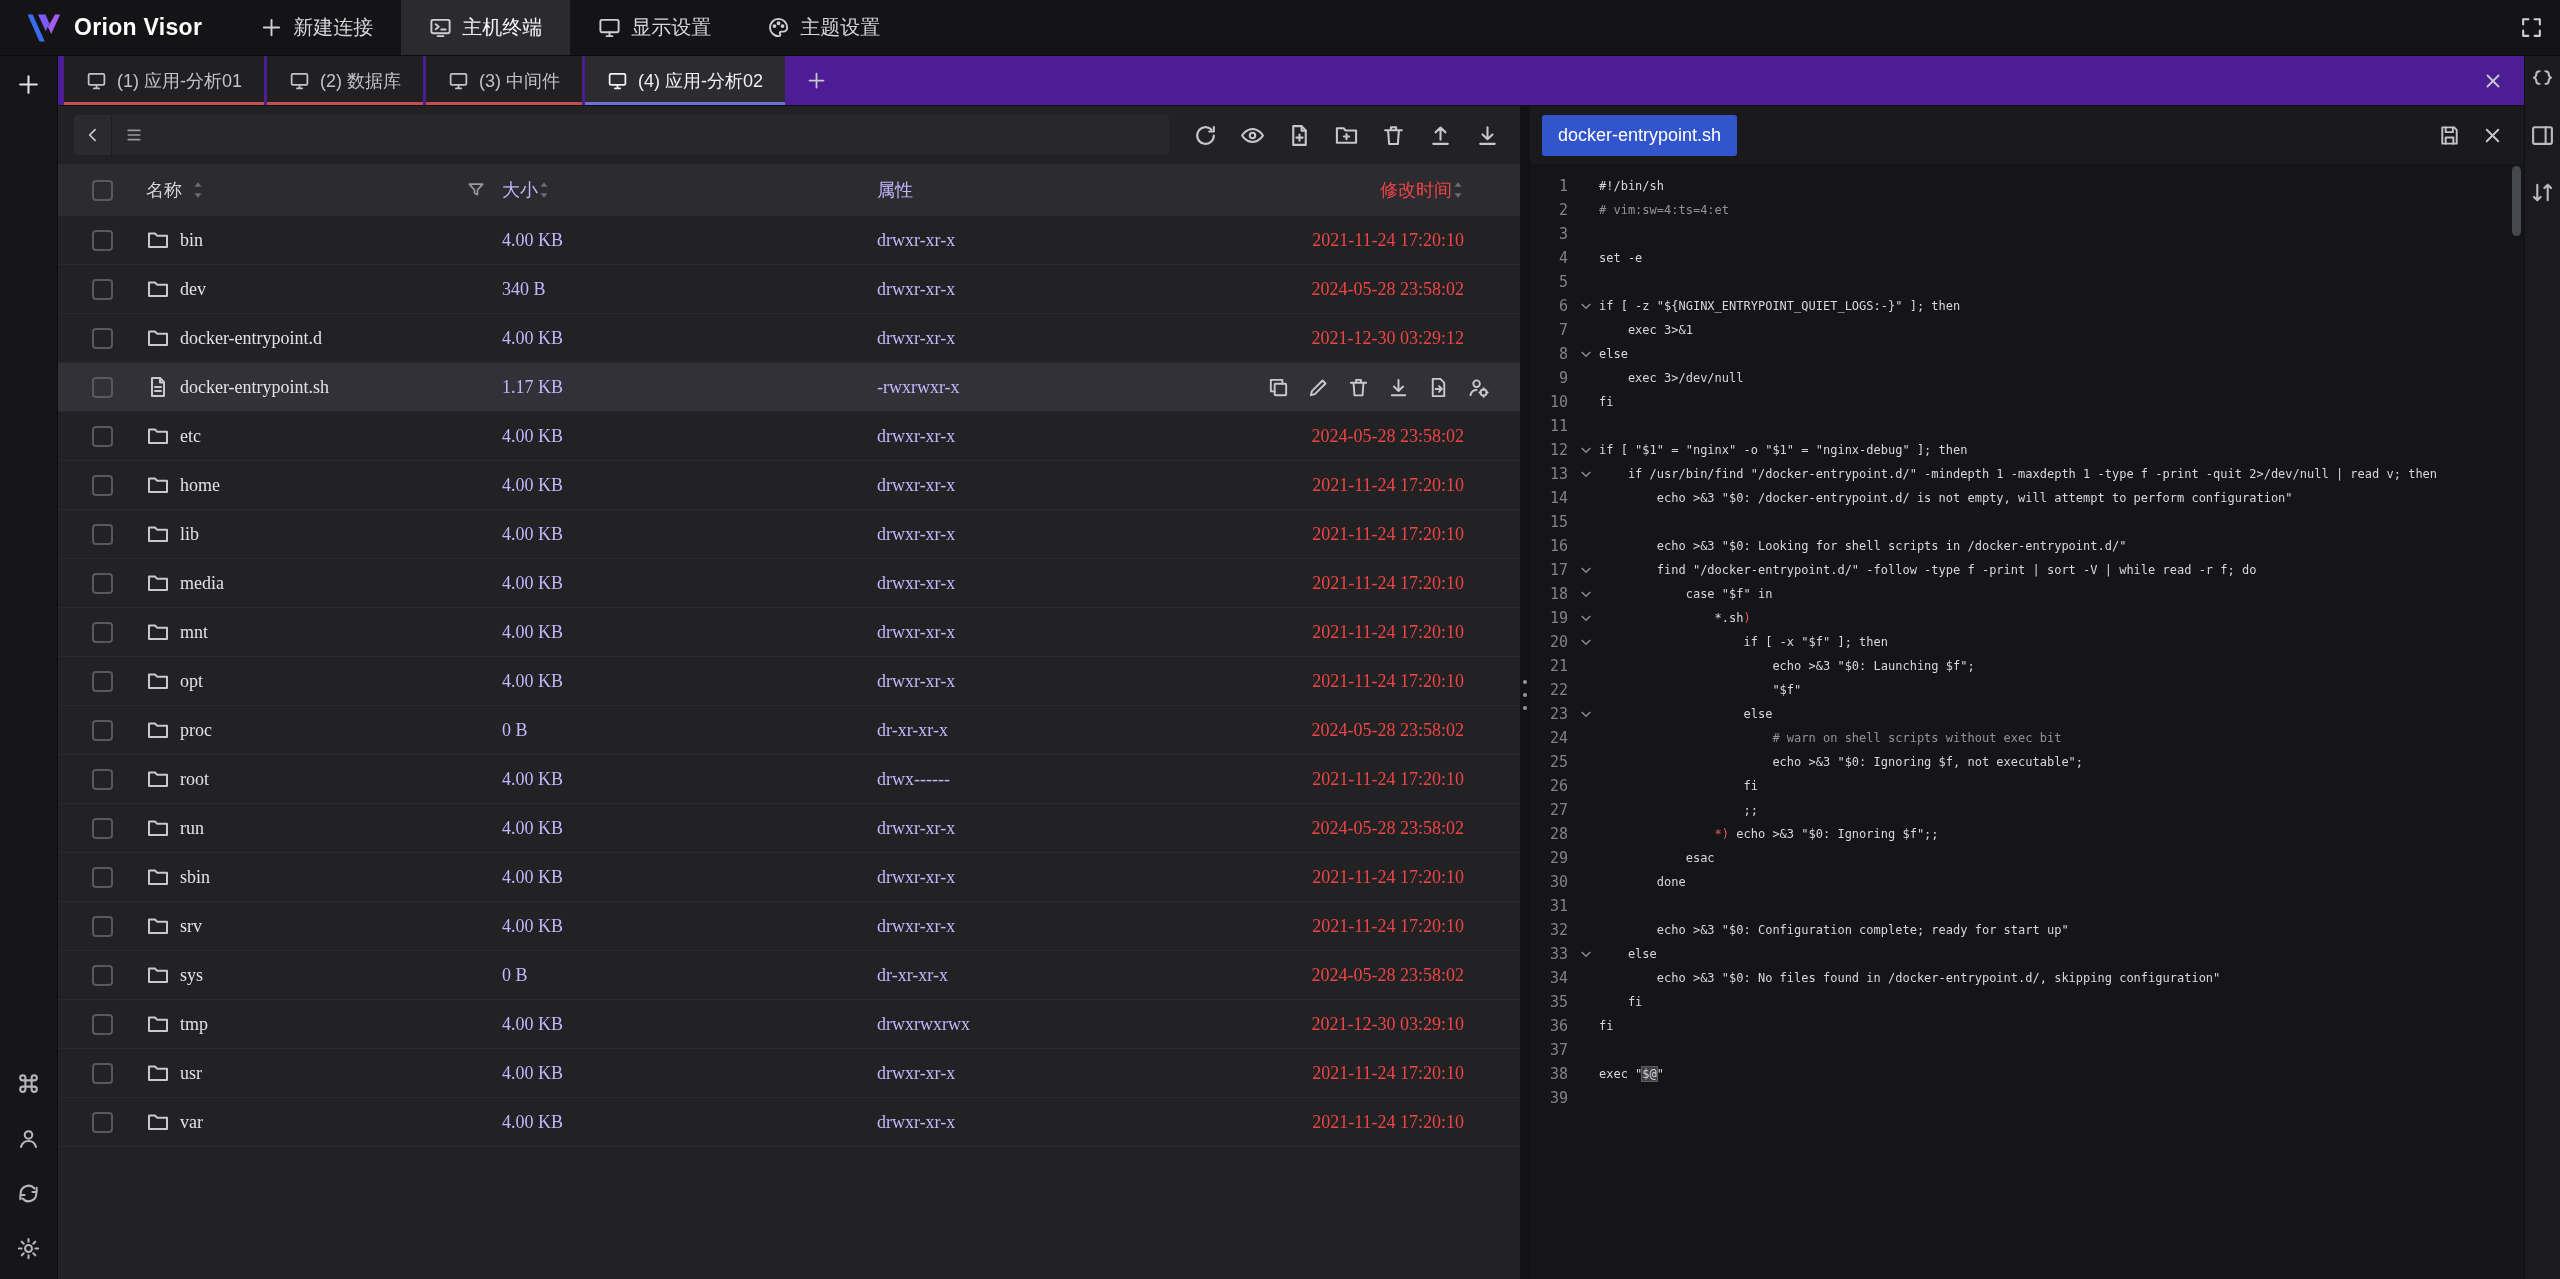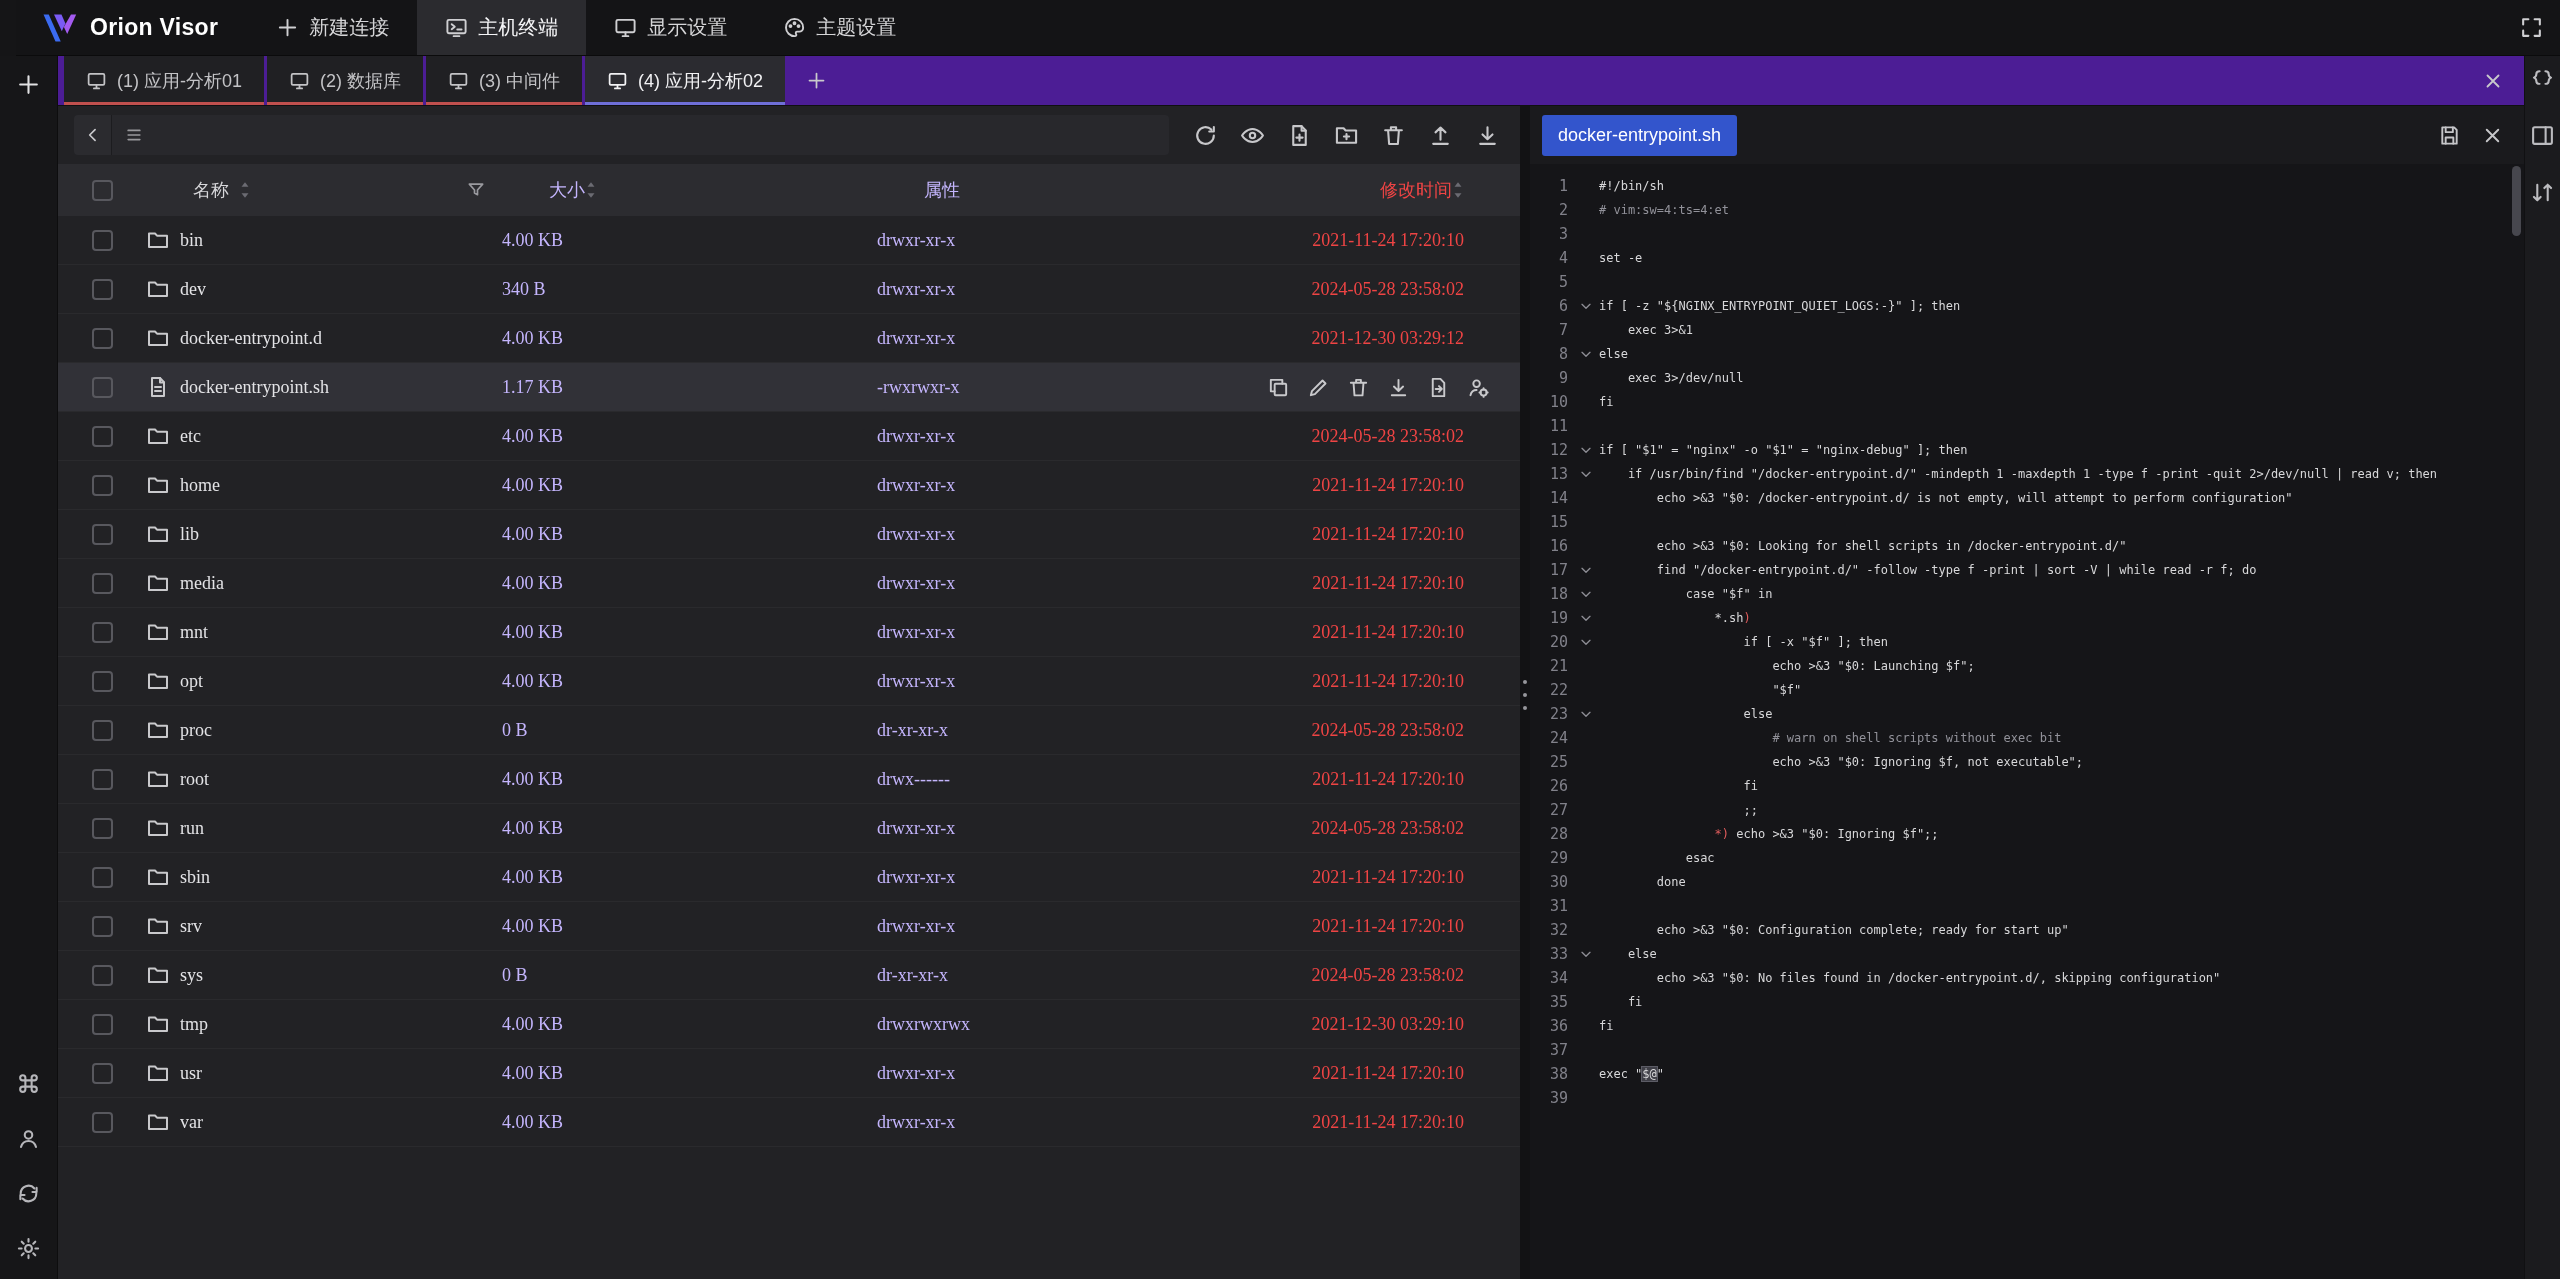--- a/index.html
+++ b/index.html
@@ -2,21 +2,21 @@
 <html><head>
 <meta charset="utf-8">
 <style>
   html,body{margin:0;padding:0;width:2560px;height:1279px;overflow:hidden;background:#151517;
     font-family:"Liberation Sans",sans-serif;-webkit-font-smoothing:antialiased;}
   *{box-sizing:border-box;}
   svg{display:block;}
   .app{width:2560px;height:1279px;display:flex;flex-direction:column;}
 
   
-  .topbar{height:56px;flex:0 0 56px;background:#141416;display:flex;align-items:stretch;color:#e8e8ea;border-bottom:1px solid #0b0b0c;margin-left:16px;}
+  .topbar{height:56px;flex:0 0 56px;background:#141416;display:flex;align-items:stretch;color:#e8e8ea;border-bottom:1px solid #0b0b0c;}
   .brand{display:flex;align-items:center;gap:12px;padding:0 30px 0 26px;cursor:pointer;}
   .logo svg{width:36px;height:30px;}
   .brand-text{font-size:23px;font-weight:bold;color:#ffffff;letter-spacing:.3px;}
   .topmenu{display:flex;align-items:stretch;}
   .menu-item{display:flex;align-items:center;gap:10px;padding:0 28px;font-size:20px;color:#d6d6d8;cursor:pointer;}
   .menu-item.active{background:#2b2b2f;color:#f5f5f7;}
   .mi-icon{display:flex;color:#cfcfd2;}
   .mi-icon svg{width:23px;height:23px;}
   .topbar-right{margin-left:auto;display:flex;align-items:center;padding-right:16px;color:#cfcfd2;}
   .topbar-right svg{width:24px;height:24px;}
@@ -61,21 +61,21 @@
 
   .table-header,.frow{display:grid;grid-template-columns:88px 356px 375px 420px 1fr;align-items:center;}
   .table-header{height:52px;flex:0 0 52px;background:#2c2c30;color:#d6d6d9;font-size:18px;}
   .file-rows{flex:1;overflow:hidden;font-family:Liberation Serif, serif;}
   .frow{height:49px;border-bottom:1px solid #2a2a2d;font-size:18px;color:#d5d5d8;cursor:pointer;}
   .frow.selected{background:#313137;}
   .cell{display:flex;align-items:center;min-width:0;}
   .c-check{justify-content:center;}
   .checkbox{width:21px;height:21px;border:2px solid #58585e;border-radius:4px;background:transparent;cursor:pointer;}
   .c-name{gap:10px;padding-right:16px;}
-  .hdr-label{cursor:pointer;margin-left:47px;}
+  .hdr-label{cursor:pointer;}
   .sort{display:flex;color:#6b6b72;cursor:pointer;}
   .sort svg{width:12px;height:22px;}
   .filter{display:flex;margin-left:auto;color:#9a9a9f;cursor:pointer;}
   .filter svg{width:20px;height:20px;}
   .fi{display:flex;color:#c9c9cc;}
   .fi svg{width:24px;height:24px;}
   .fname{color:#e3e3e6;white-space:nowrap;overflow:hidden;text-overflow:ellipsis;}
   .c-size,.c-attr{color:#c4b5fd;}
   .c-time{justify-content:flex-end;padding-right:56px;color:#ef4444;white-space:nowrap;}
   .c-time.actions{gap:17px;padding-right:30px;color:#c9c9cc;}

